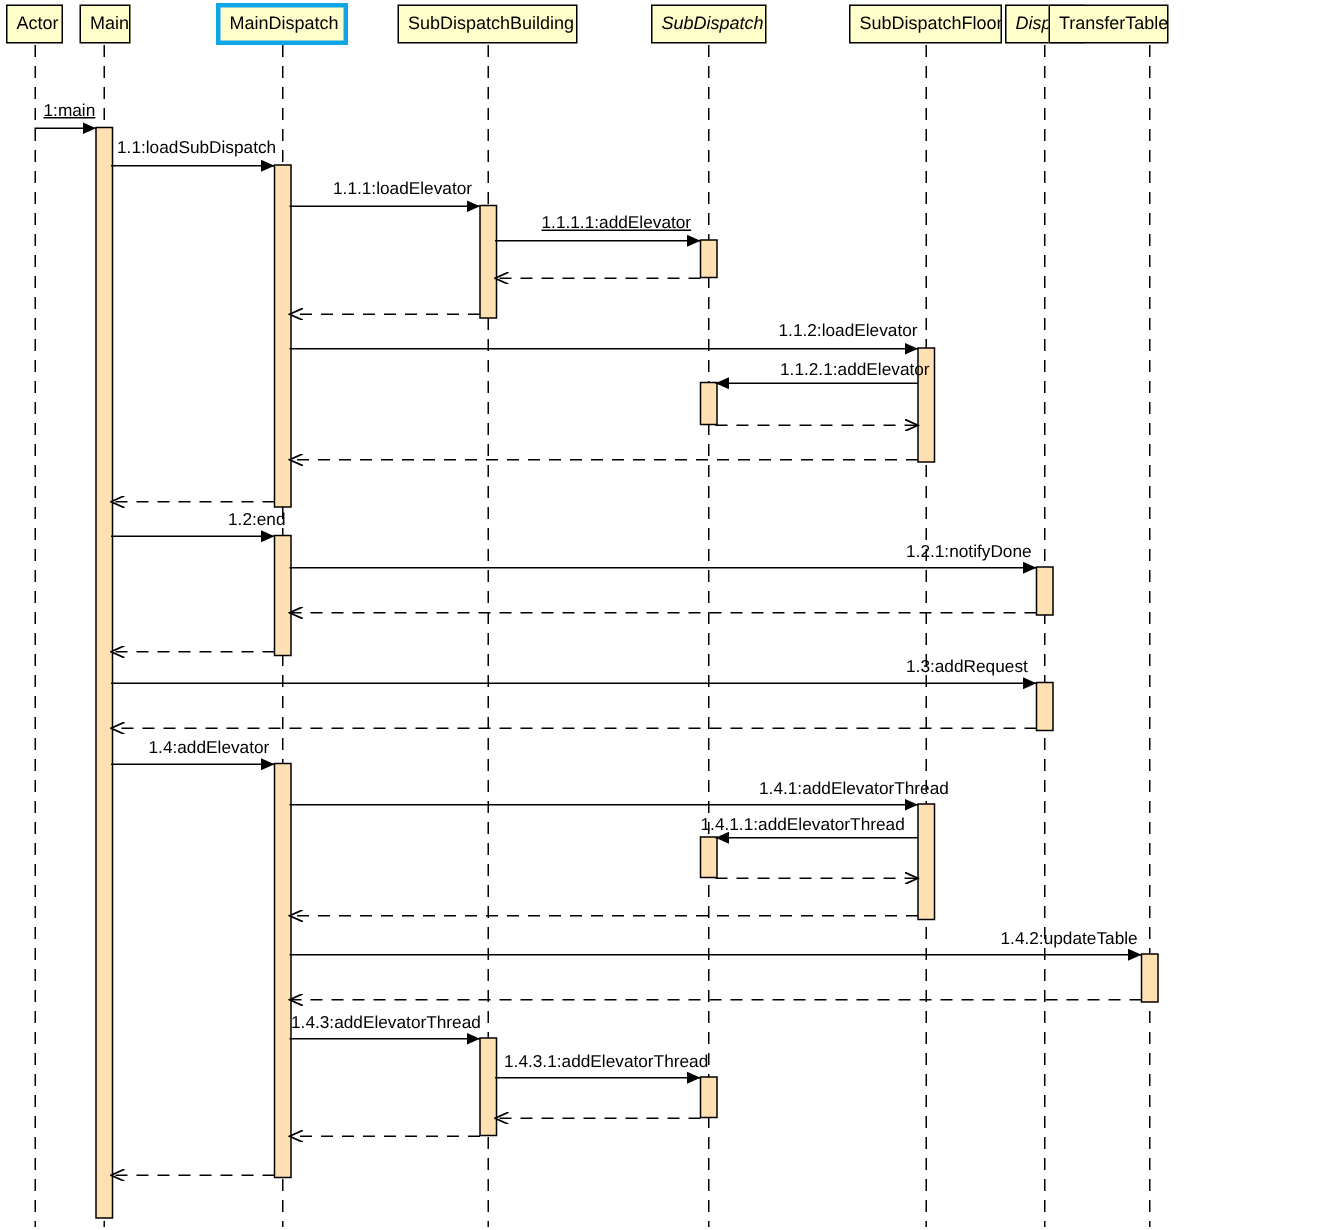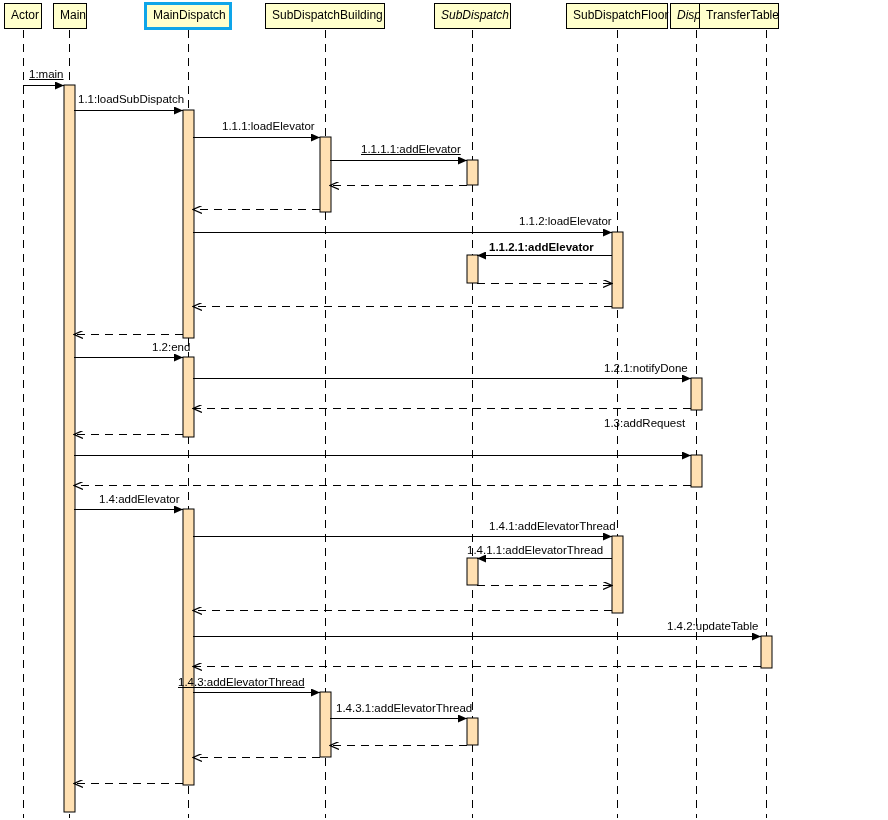--- a/index.html
+++ b/index.html
@@ -136,24 +136,24 @@
       <div class="lifeline-head" style="left: 566px; top: 3px; width: 102px;">SubDispatchFloor</div>
       <div class="lifeline-head abstract" style="left: 670px; top: 3px; width: 53px;">Dispatch</div>
       <div class="lifeline-head" style="left: 699px; top: 3px; width: 80px;">TransferTable</div>
     </div>
   <div id="labels-group">
       <div class="msg-label underline" style="left: 29px; top: 68px;">1:main</div>
       <div class="msg-label" style="left: 78px; top: 93px;">1.1:loadSubDispatch</div>
       <div class="msg-label" style="left: 222px; top: 120px;">1.1.1:loadElevator</div>
       <div class="msg-label" style="left: 361px; top: 143px; text-decoration: underline;">1.1.1.1:addElevator</div>
       <div class="msg-label" style="left: 519px; top: 215px;">1.1.2:loadElevator</div>
-      <div class="msg-label" style="left: 489px; top: 241px; font-weight: bold;">1.1.2.1:addElevator</div>
+      <div class="msg-label" style="left: 520px; top: 241px;">1.1.2.1:addElevator</div>
       <div class="msg-label" style="left: 136px; top: 341px; margin-left: 16px;">1.2:end</div>
       <div class="msg-label" style="left: 604px; top: 362px;">1.2.1:notifyDone</div>
-      <div class="msg-label" style="left: 604px; top: 417px;">1.3:addRequest</div>
+      <div class="msg-label" style="left: 604px; top: 439px;">1.3:addRequest</div>
       <div class="msg-label" style="left: 99px; top: 493px;">1.4:addElevator</div>
-      <div class="msg-label" style="left: 489px; top: 520px; text-align: center;">1.4.1:addElevatorThread</div>
+      <div class="msg-label" style="left: 506px; top: 520px; text-align: center;">1.4.1:addElevatorThread</div>
       <div class="msg-label" style="left: 467px; top: 544px;">1.4.1.1:addElevatorThread</div>
       <div class="msg-label" style="left: 667px; top: 620px;">1.4.2:updateTable</div>
-      <div class="msg-label" style="left: 178px; top: 676px; text-decoration: underline;">1.4.3:addElevatorThread</div>
+      <div class="msg-label" style="left: 194px; top: 676px;">1.4.3:addElevatorThread</div>
       <div class="msg-label" style="left: 336px; top: 702px;">1.4.3.1:addElevatorThread</div>
     </div>
 </div>
 
 </body></html>

